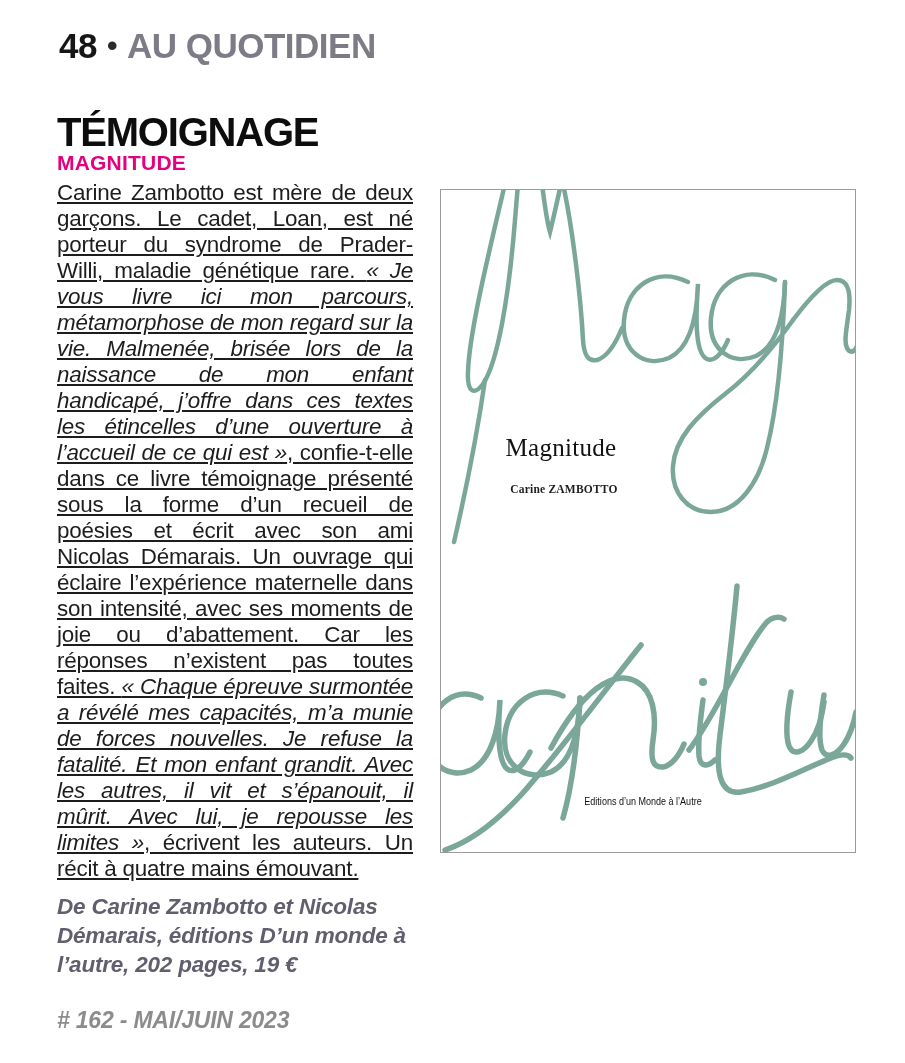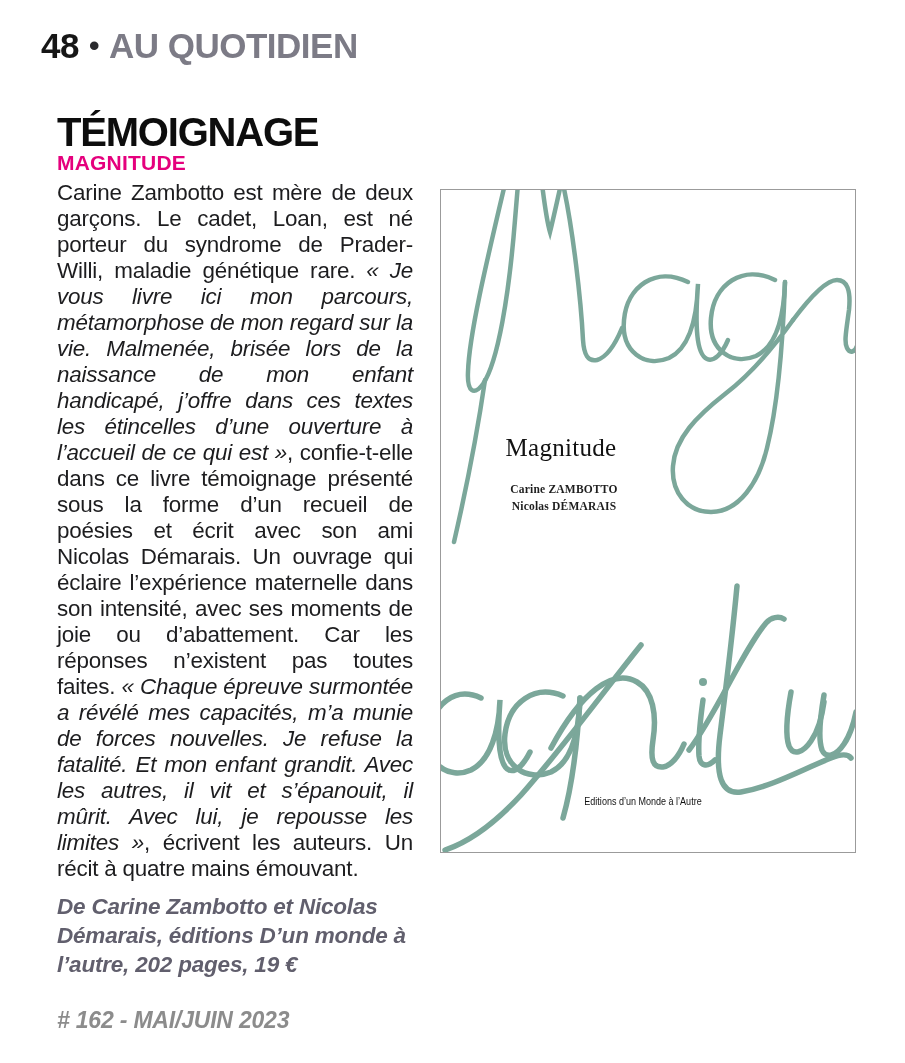--- a/index.html
+++ b/index.html
@@ -2,31 +2,31 @@
 <html><head>
 <meta charset="utf-8">
 <style>
   html,body { margin:0; padding:0; background:#e8e8e8; }
   .page {
     position:relative; width:905px; height:1063px; margin:0 auto;
     background:#ffffff; overflow:hidden;
     font-family:"Liberation Sans", sans-serif;
   }
   
-  .header { position:absolute; left:41px; top:26px; font-size:35px; font-weight:bold; letter-spacing:-0.5px; white-space:nowrap; }
+  .header { position:absolute; left:59px; top:26px; font-size:35px; font-weight:bold; letter-spacing:-0.5px; white-space:nowrap; }
   .header .num { color:#161616; }
   .header .dot { color:#2a2a2e; margin:0 10px; font-size:30px; vertical-align:2px; }
   .header .section { color:#7c7b86; }
   
   .headline { position:absolute; left:57px; top:110px; font-size:40px; font-weight:bold; letter-spacing:-1.2px; color:#0d0d0d; }
   .kicker   { position:absolute; left:57px; top:151px; font-size:21px; font-weight:bold; letter-spacing:0.2px; color:#e5007d; }
   .body-text {
     position:absolute; left:57px; top:180px; width:356px;
     font-size:22.4px; line-height:26px; color:#1d1d1f;
-    text-align:justify; letter-spacing:-0.2px;
+    text-align:justify; letter-spacing:-0.2px;text-decoration:underline;
   }
   .body-text .run-italic { font-style:italic; }
   .credit {
     position:absolute; left:57px; top:892px; width:372px;
     font-size:22.5px; line-height:29px; font-style:italic; font-weight:bold;
     color:#615f6d; letter-spacing:-0.2px;
   }
   .footer { position:absolute; left:57px; top:1007px; font-size:23px; font-weight:bold; color:#8c8c8c; letter-spacing:-0.2px;font-style:italic; }
   
   .cover {
@@ -92,18 +92,17 @@
         <path d="M 262 510 C 259 532 257 552 258 566 C 259 576 266 578 274 570"></path>
         <path d="M 248 560 C 275 525 302 460 325 433 C 330 427 338 426 343 429"></path>
         <path d="M 296 396 C 291 450 284 505 279 545 C 274 585 280 605 300 602 C 330 597 360 580 390 568 C 400 564 407 564 410 568"></path>
         <path d="M 350 502 C 346 524 344 545 348 556 C 352 566 362 563 370 551 C 377 541 381 527 383 512"></path>
         <path d="M 383 505 C 379 528 377 549 381 560 C 385 569 395 566 403 554 C 409 545 413 532 415 522"></path>
       </g>
     </svg>
     <div class="cover-title">Magnitude</div>
     <div class="cover-authors">
       <div>Carine ZAMBOTTO</div>
-      <div>Nicolas DÉMARAIS</div>
     </div>
     <div class="cover-publisher">Editions d’un Monde à l’Autre</div>
   </div>
 
 </div>
 
 </body></html>

